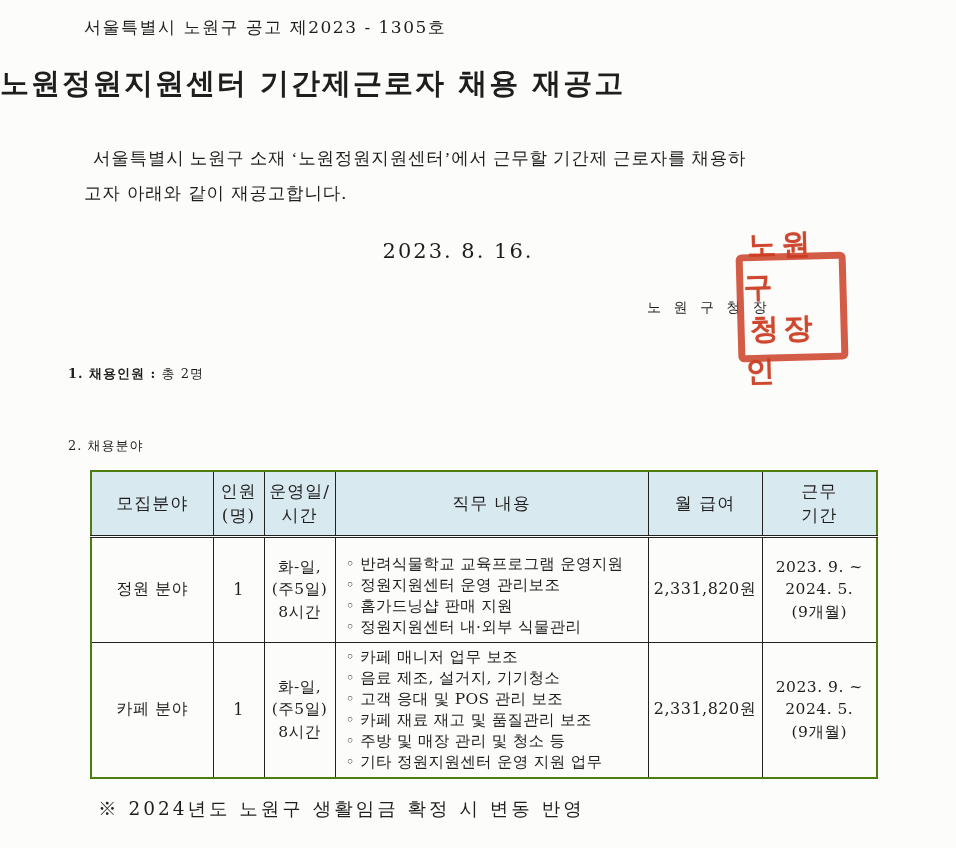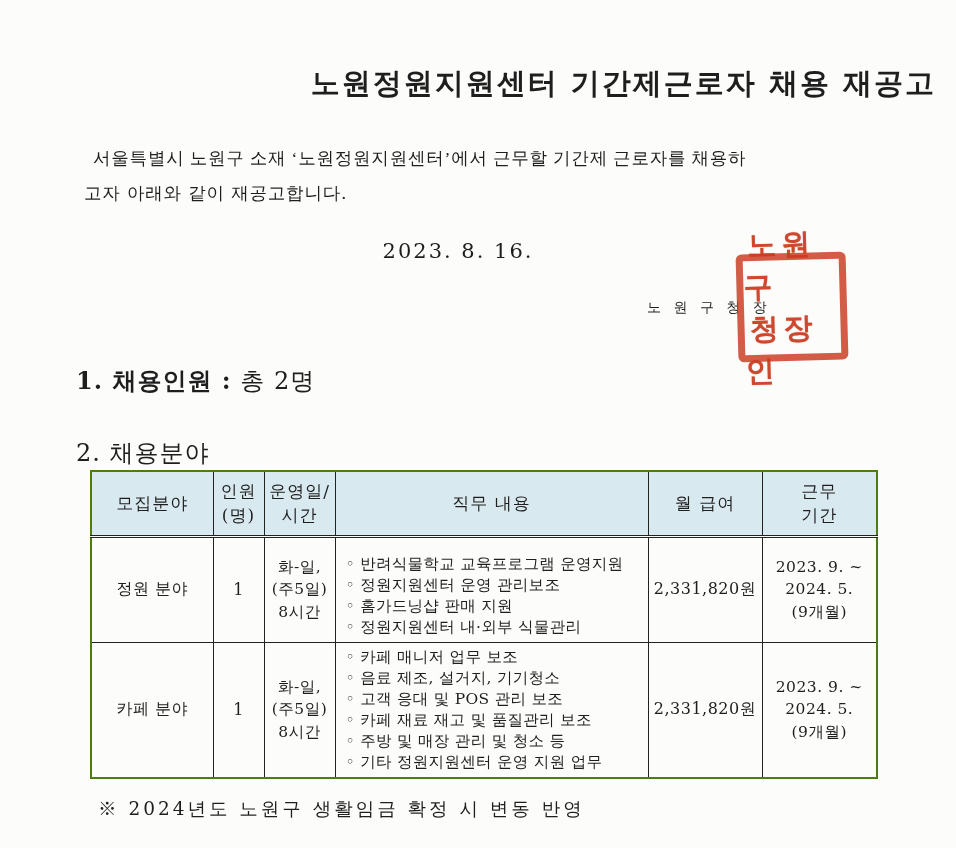--- a/index.html
+++ b/index.html
@@ -7,22 +7,22 @@
   body { font-family:"DejaVu Serif","Liberation Serif",serif; color:#1e1e1e; }
   .page {
     position:relative; width:956px; height:848px;
     background:#fcfcfa; margin:0 auto; overflow:hidden;
   }
   .notice-number {
     position:absolute; left:84px; top:16px;
     font-size:17px; letter-spacing:1.5px;
   }
   .doc-title {
-    position:absolute; left:16px; right:20px; top:64px;
-    text-align:right; font-size:29px; font-weight:bold; letter-spacing:2px;
+    position:absolute; left:0; right:20px; top:64px;
+    text-align:left; font-size:29px; font-weight:bold; letter-spacing:2px;
   }
   .intro {
     position:absolute; left:84px; top:141px; width:812px;
     font-size:17.5px; line-height:35px; letter-spacing:0.8px;
   }
   .intro .line1 { padding-left:9px;font-family:Liberation Serif, serif; }
   .date-line {
     position:absolute; left:0; right:40px; top:239px;
     text-align:center; font-size:21px; letter-spacing:2px;
   }
@@ -34,21 +34,21 @@
     position:absolute; left:737px; top:253px; width:110px; height:108px;
     border:7px solid var(--seal-border, rgba(201,56,32,0.82));
     border-radius:6px; transform:rotate(-1.6deg);
     display:flex; flex-direction:column; align-items:center; justify-content:center;
     color:var(--seal-red, rgba(203,60,34,0.88));
     font-weight:bold; font-size:29px; line-height:42px; letter-spacing:5px;
     text-shadow:0 0 1px rgba(203,60,34,0.55);
   }
   .seal div { text-indent:5px; }
   .section-heading {
-    position:absolute; left:76px; font-size:24px; letter-spacing:1px;
+    position:absolute; left:68px; font-size:13px; letter-spacing:1px;
   }
   .sec1 { top:365px; }
   .sec1 .lbl { font-weight:bold; }
   .sec2 { top:437px; font-weight:normal;text-align:right; }
   table.recruit {
     position:absolute; left:90px; top:470px; width:786px;
     border-collapse:collapse; table-layout:fixed;
     border:2px solid #4d7c0f;
   }
   table.recruit th, table.recruit td {
@@ -72,20 +72,21 @@
   .footnote {
     position:absolute; left:98px; top:796px;
     font-size:18.5px; letter-spacing:3px;
   }
 </style>
 </head>
 <body>
 
 <div class="page">
 
+  <div class="notice-number">서울특별시 노원구 공고 제2023 - 1305호</div>
 
   <h1 class="doc-title">노원정원지원센터 기간제근로자 채용 재공고</h1>
 
   <p class="intro">
     <span class="line1">서울특별시 노원구 소재 ‘노원정원지원센터’에서 근무할 기간제 근로자를 채용하</span><br>
     <span class="line2">고자 아래와 같이 재공고합니다.</span>
   </p>
 
   <div class="date-line">2023. 8. 16.</div>
 

